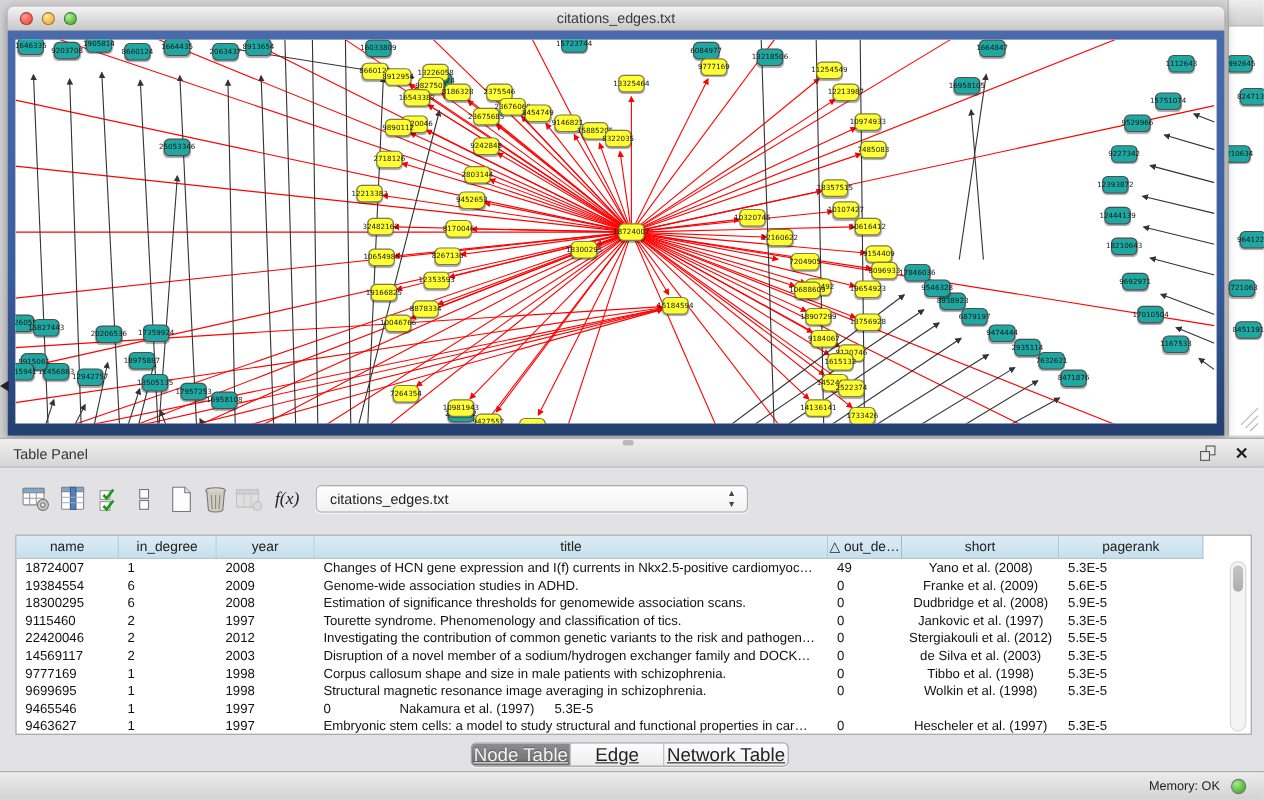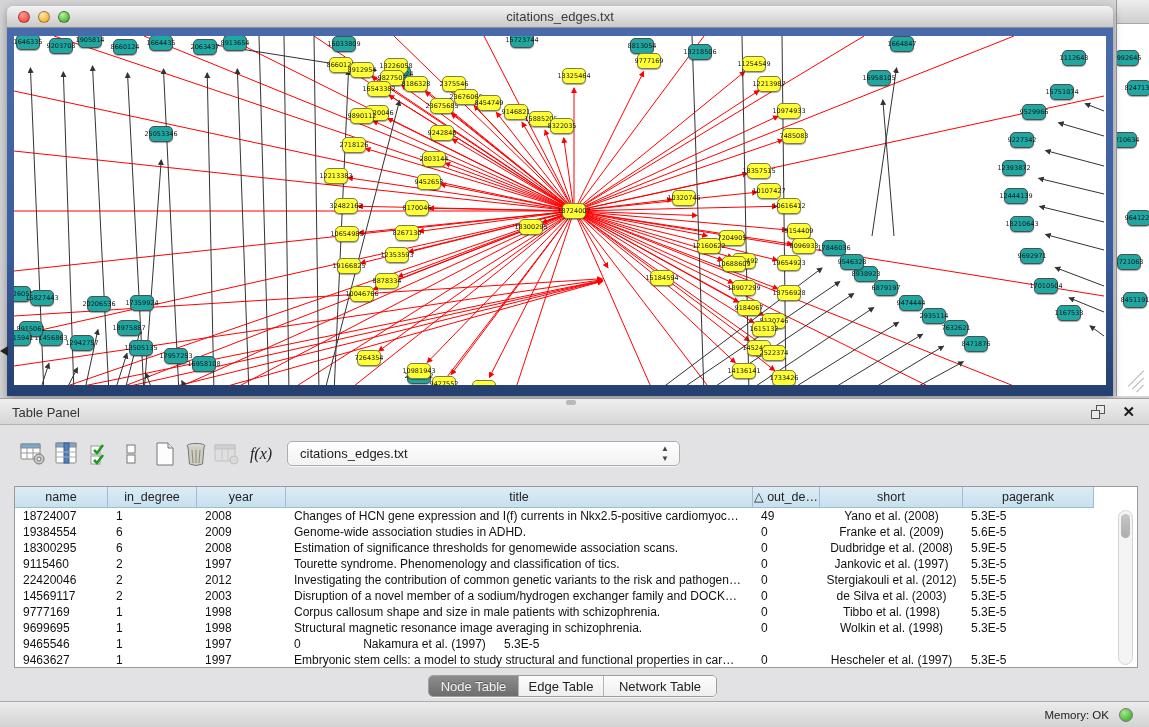--- a/index.html
+++ b/index.html
@@ -89,22 +89,22 @@
     padding-left:8px; }
   .td.center { text-align:center; padding-left:0; }
   .vscroll { position:absolute; right:4px; top:23px; width:15px; height:155px;
     background:#f4f4f4; border:1px solid #d5d5d5; border-radius:8px; }
   .vscroll .thumb { position:absolute; left:2px; top:3px; width:9px; height:24px;
     background:linear-gradient(#c6c6c6,#adadad); border-radius:5px; }
 
   .tabs { position:absolute; left:428px; top:276px; height:22px; display:flex;
     border:1px solid #9e9e9e; border-radius:5px; overflow:hidden;
     box-shadow:0 1px 0 rgba(255,255,255,.6); }
-  .tab { height:100%; font-size:13px; line-height:21px; text-align:center; cursor:pointer;
-    background:linear-gradient(#fdfdfd,#eeeeee); color:#222; border-right:1px solid #b5b5b5; }
+  .tab { height:100%; font-size:17px; line-height:21px; text-align:center; cursor:pointer;
+    background:linear-gradient(#fdfdfd,#eeeeee); color:#222; border-right:1px solid #b5b5b5;text-decoration:underline; }
   .tab:last-child { border-right:none; }
   .tab.active { background:linear-gradient(#8d8d8d,#6d6d6d); color:#f3f3f3;
     text-shadow:0 -1px 0 rgba(0,0,0,.3); }
 
   .statusbar { position:absolute; left:0; top:302px; width:100%; height:27px;
     background:linear-gradient(#ececec,#d2d2d2); border-top:1px solid #ababab; }
   .mem { position:absolute; right:40px; top:7px; font-size:11.5px; color:#222; }
   .memdot { position:absolute; right:16px; top:6px; width:14px; height:14px; border-radius:50%;
     background:radial-gradient(circle at 35% 30%, #a9e88d, #4db838 70%);
     border:1px solid #777; cursor:pointer; }
@@ -327,21 +327,21 @@
           <div class="gnode t" style="left: 318px; top: 0px;">
             <span>16033809</span>
           </div>
           <div class="gnode t" style="left: 373px; top: 30px;">
             <span>7857224</span>
           </div>
           <div class="gnode t" style="left: 496px; top: -4px;">
             <span>15723744</span>
           </div>
           <div class="gnode t" style="left: 616px; top: 2px;">
-            <span>8813054</span>
+            <span>6084977</span>
           </div>
           <div class="gnode t" style="left: 674px; top: 8px;">
             <span>13218506</span>
           </div>
           <div class="gnode t" style="left: 876px; top: 0px;">
             <span>1664847</span>
           </div>
           <div class="gnode t" style="left: 853px; top: 34px;">
             <span>16958105</span>
           </div>
@@ -560,27 +560,27 @@
           </div>
           <div class="gnode y" style="left: 778px; top: 202px;">
             <span>8096933</span>
           </div>
           <div class="gnode y" style="left: 718px; top: 217px;">
             <span>9495492</span>
           </div>
           <div class="gnode y" style="left: 705px; top: 194px; padding-left: 24px;">
             <span>7204905</span>
           </div>
-          <div class="gnode y" style="left: 683px; top: 172px; margin-top: 30px;">
+          <div class="gnode y" style="left: 683px; top: 172px;">
             <span>12160622</span>
           </div>
           <div class="gnode y" style="left: 658px; top: 154px;">
             <span>10320745</span>
           </div>
-          <div class="gnode y" style="left: 588px; top: 234px; margin-left: 48px;">
+          <div class="gnode y" style="left: 588px; top: 234px;">
             <span>15184594</span>
           </div>
           <div class="gnode y" style="left: 708px; top: 220px;">
             <span>10688609</span>
           </div>
           <div class="gnode y" style="left: 763px; top: 219px;">
             <span>19654923</span>
           </div>
           <div class="gnode y" style="left: 718px; top: 244px;">
             <span>18907299</span>

